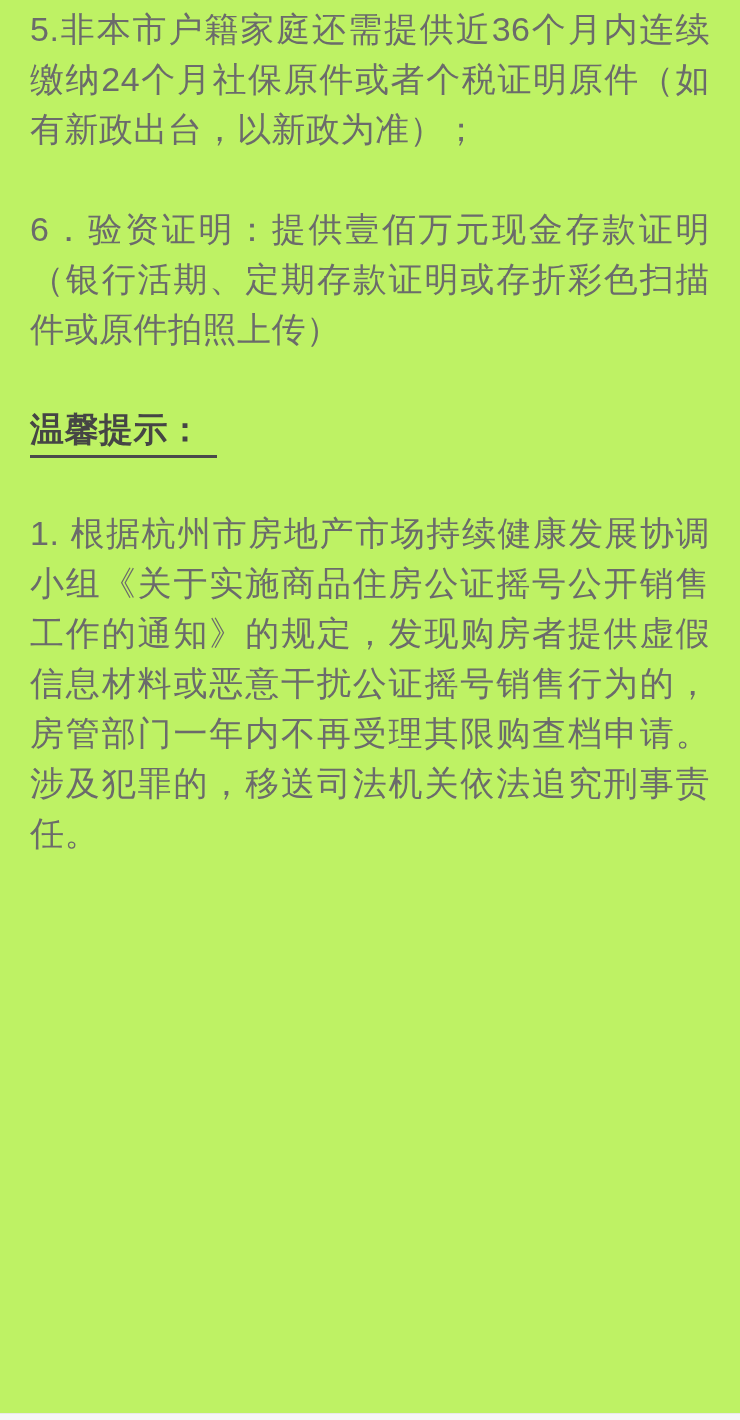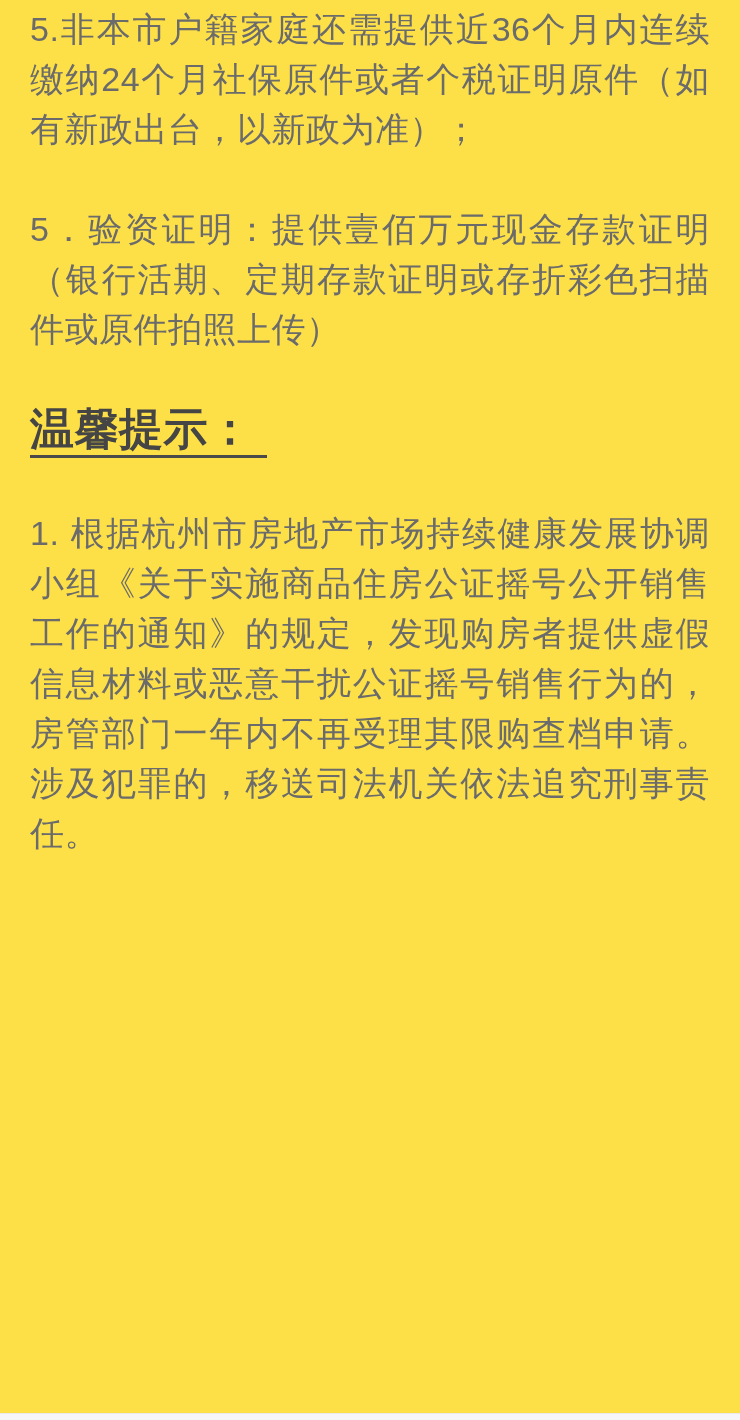--- a/index.html
+++ b/index.html
@@ -4,21 +4,21 @@
 <style>
   html, body {
     margin: 0;
     padding: 0;
     background: #ffffff;
   }
   .page {
     position: relative;
     width: 740px;
     height: 1420px;
-    background: #fde047;
+    background: #bef264;
     overflow: hidden;
     font-family: "Liberation Sans", "DejaVu Sans", sans-serif;
   }
   .article {
     padding: 4px 30px 0 30px;
     font-size: 34px;
     line-height: 50px;
     color: #6b6b6b;
     text-align: justify;
     letter-spacing: 0.5px;
@@ -27,21 +27,21 @@
     margin: 0 0 50px 0;
   }
   .gap-spacer {
     display: inline-block;
     width: 335px;
     height: 1px;
     vertical-align: baseline;
   }
   .tips-heading {
     margin: 0;
-    font-size: 44px;
+    font-size: 34px;
     line-height: 50px;
   }
   .tips-heading .heading-text {
     display: inline-block;
     font-weight: bold;
     color: #454545;
     border-bottom: 3px solid #4a4a4a;
     padding-right: 14px;
     padding-bottom: 1px;
   }
@@ -57,21 +57,21 @@
 </style>
 </head>
 <body>
 
 <div class="page">
   <div class="article">
 
     <p>5.非本市户籍家庭还需提供近36个月内连续缴纳24个月社保原件或者个税证明原件（如有新政出台，以新政为准）；</p>
 
 
-    <p>5．验资证明：提供壹佰万元现金存款证明（银行活期、定期存款证明或存折彩色扫描件或原件拍照上传）</p>
+    <p>6．验资证明：提供壹佰万元现金存款证明（银行活期、定期存款证明或存折彩色扫描件或原件拍照上传）</p>
 
     <p class="tips-heading"><span class="heading-text">温馨提示：</span></p>
 
     <p>1. 根据杭州市房地产市场持续健康发展协调小组《关于实施商品住房公证摇号公开销售工作的通知》的规定，发现购房者提供虚假信息材料或恶意干扰公证摇号销售行为的，房管部门一年内不再受理其限购查档申请。涉及犯罪的，移送司法机关依法追究刑事责任。</p>
 
   </div>
 
   <div class="bottom-strip"></div>
 </div>
 

